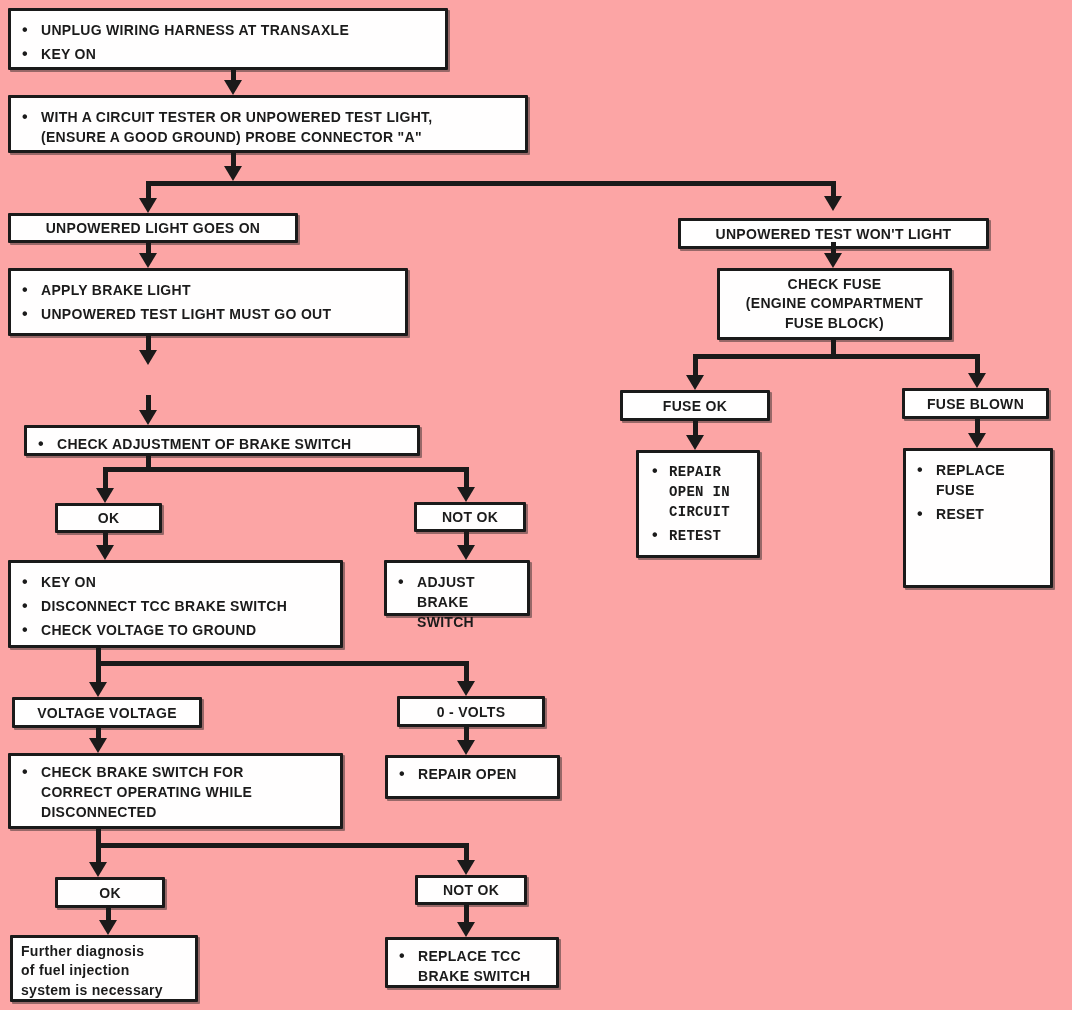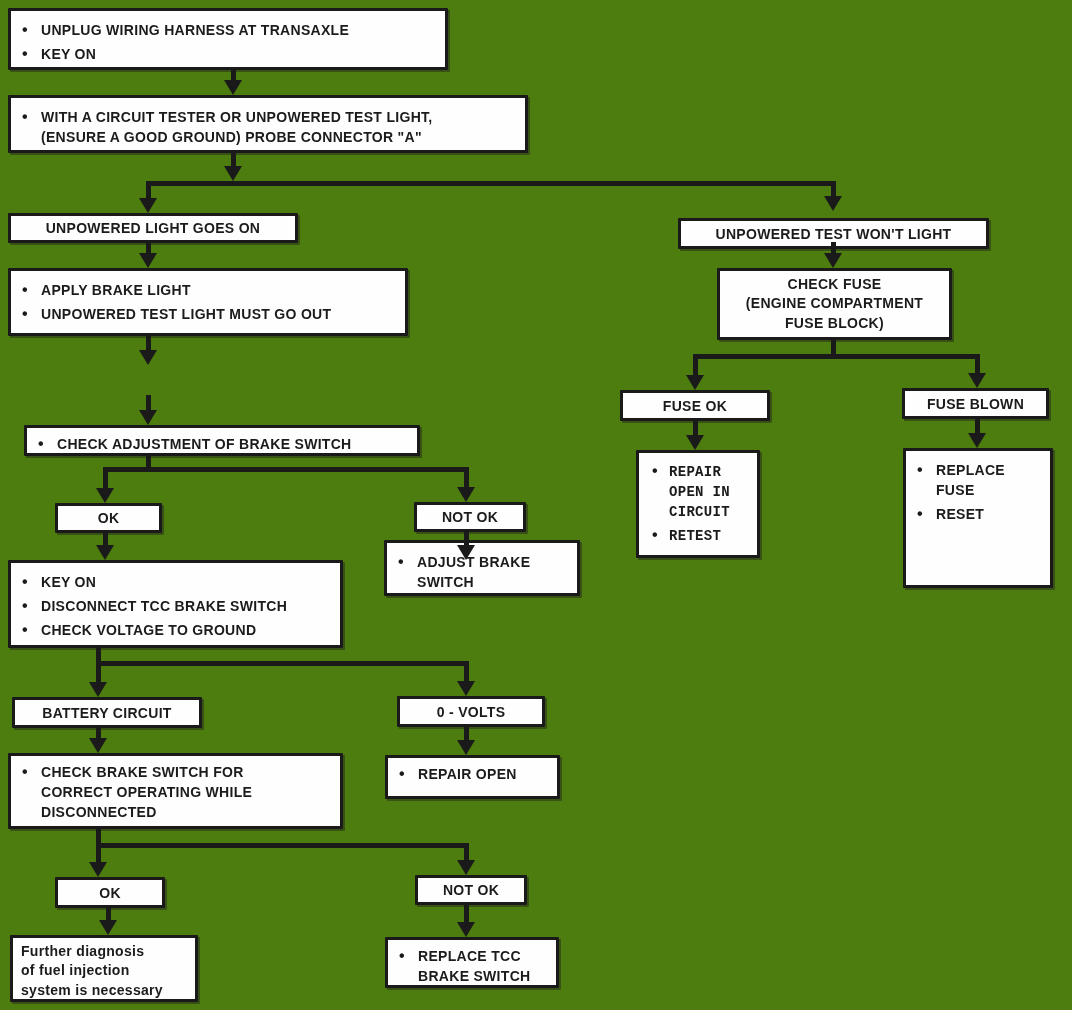--- a/index.html
+++ b/index.html
@@ -1,20 +1,20 @@
 <!DOCTYPE html>
 <html><head>
 <meta charset="utf-8">
 <style>
   html, body { margin: 0; padding: 0; background: #ffffff; }
   .stage {
     position: relative;
     width: 1072px;
     height: 1010px;
-    background: #4d7c0f;
+    background: #fca5a5;
     font-family: "Liberation Sans", sans-serif;
     color: #1b1b1b;
     overflow: hidden;
   }
   .box {
     position: absolute;
     box-sizing: border-box;
     background: #fffefe;
     border: 3px solid #1a1a1a;
     box-shadow: 2px 2px 0 rgba(30,30,30,0.45);
@@ -119,29 +119,29 @@
   </div>
 
   <div class="box bullets" style="left:8px; top:560px; width:335px; height:88px;">
     <ul>
       <li>KEY ON</li>
       <li>DISCONNECT TCC BRAKE SWITCH</li>
       <li>CHECK VOLTAGE TO GROUND</li>
     </ul>
   </div>
 
-  <div class="box bullets" style="left:384px; top:540px; width:196px; height:56px;">
+  <div class="box bullets" style="left:384px; top:560px; width:146px; height:56px;">
     <ul>
       <li>ADJUST BRAKE
 SWITCH</li>
     </ul>
   </div>
 
   <div class="box label-box" style="left:12px; top:697px; width:190px; height:31px;">
-    <span>BATTERY CIRCUIT</span>
+    <span>VOLTAGE VOLTAGE</span>
   </div>
 
   <div class="box label-box" style="left:397px; top:696px; width:148px; height:31px;">
     <span>0 - VOLTS</span>
   </div>
 
   <div class="box bullets tight" style="left:8px; top:753px; width:335px; height:76px;">
     <ul>
       <li>CHECK BRAKE SWITCH FOR
 CORRECT OPERATING WHILE

